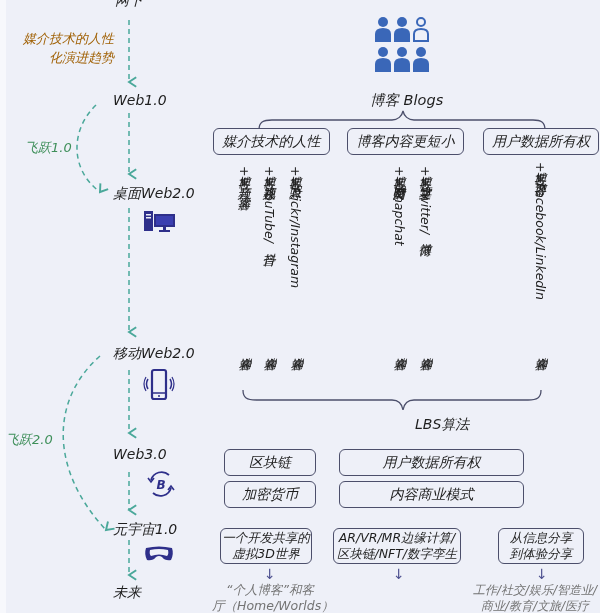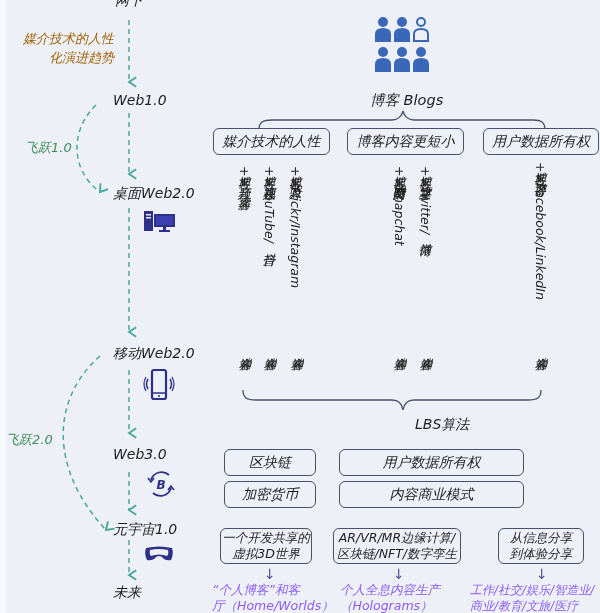--- a/index.html
+++ b/index.html
@@ -7,21 +7,21 @@
   .canvas { position:relative; width:600px; height:613px; background:#eef0f8;font-style:italic; }
   .leftstrip { position:absolute; left:0; top:0; width:6px; height:613px; background:#f7f8fc; }
   .abs { position:absolute; }
   .stage { font-size:14px; color:#1e1e1e; white-space:nowrap; }
   .leap { font-size:13px; color:#3e8f5a; white-space:nowrap; }
   .trend { font-size:13px; color:#a16207; line-height:19px; text-align:right; }
   .box { position:absolute; border:1.5px solid #4c4f6b; border-radius:6px; background:#eef0f8; font-size:14px; color:#1e1e1e; display:flex; align-items:center; justify-content:center; box-sizing:border-box; text-align:center; }
   .box2 { font-size:12.5px; line-height:16px; }
   .vtext { position:absolute; writing-mode:vertical-rl; font-size:12.5px; line-height:14px; color:#1e1e1e; white-space:nowrap; letter-spacing:0; }
   .client { position:absolute; writing-mode:vertical-rl; font-size:12px; line-height:12px; color:#1e1e1e; }
-  .outtxt { position:absolute; font-size:12.5px; line-height:16px; color:#8b5cf6; white-space:nowrap; }
+  .outtxt { position:absolute; font-size:12.5px; line-height:16px; text-align:center; color:#737373; white-space:nowrap; }
   .arrowdown { position:absolute; color:#4c4f8f; font-size:14px; }
   svg.overlay { position:absolute; left:0; top:0; }
 </style>
 </head>
 <body>
 
 <div class="canvas">
   <div class="leftstrip"></div>
 
   <svg class="overlay" width="600" height="613">
@@ -170,21 +170,17 @@
   </div>
 
   <div class="arrowdown" style="left:264px; top:566px;">↓</div>
   <div class="arrowdown" style="left:393px; top:566px;">↓</div>
   <div class="arrowdown" style="left:536px; top:566px;">↓</div>
 
   <div class="outtxt" style="left:212px; top:582px; width:116px;">
     <div>“个人博客”和客</div>
     <div>厅（Home/Worlds）</div>
   </div>
-  <div class="outtxt" style="left:340px; top:582px; width:116px;">
-    <div>个人全息内容生产</div>
-    <div>（Holograms）</div>
-  </div>
   <div class="outtxt" style="left:470px; top:582px; width:130px; font-size:12px;">
     <div>工作/社交/娱乐/智造业/</div>
     <div>商业/教育/文旅/医疗</div>
   </div>
 </div>
 
 </body></html>

